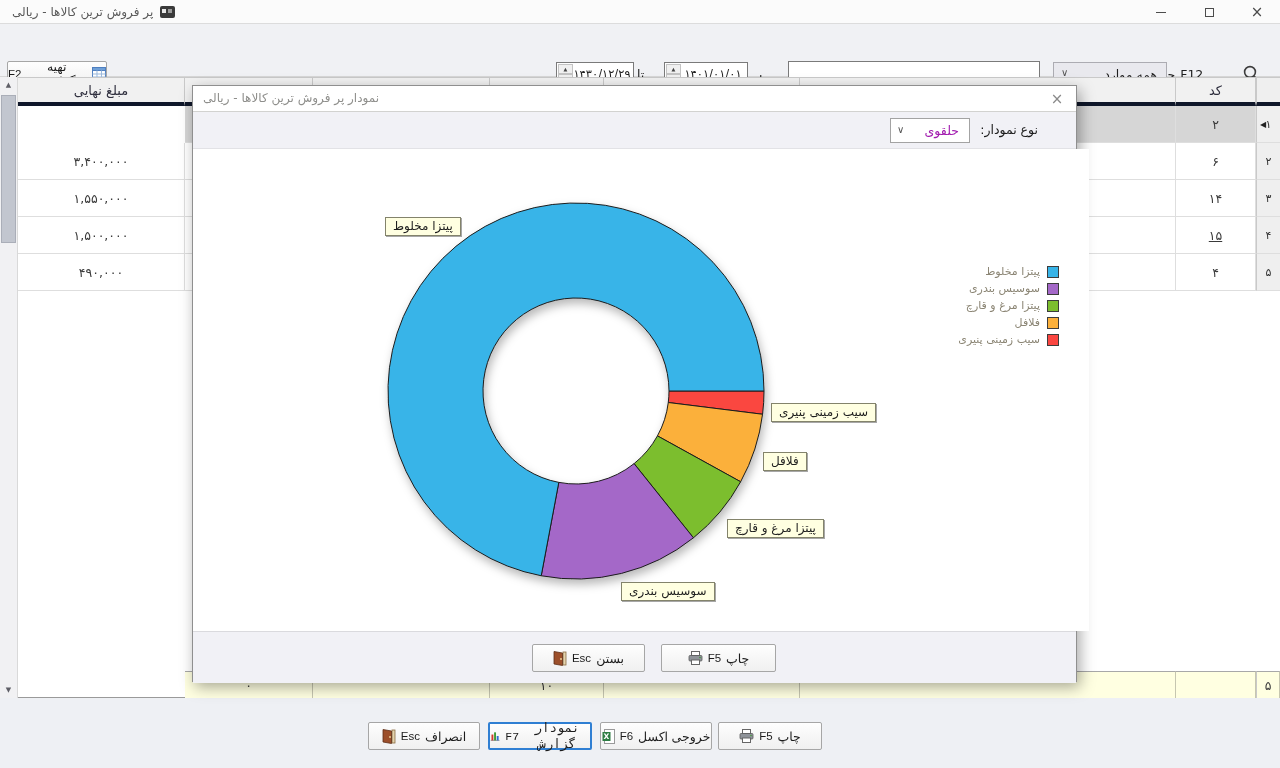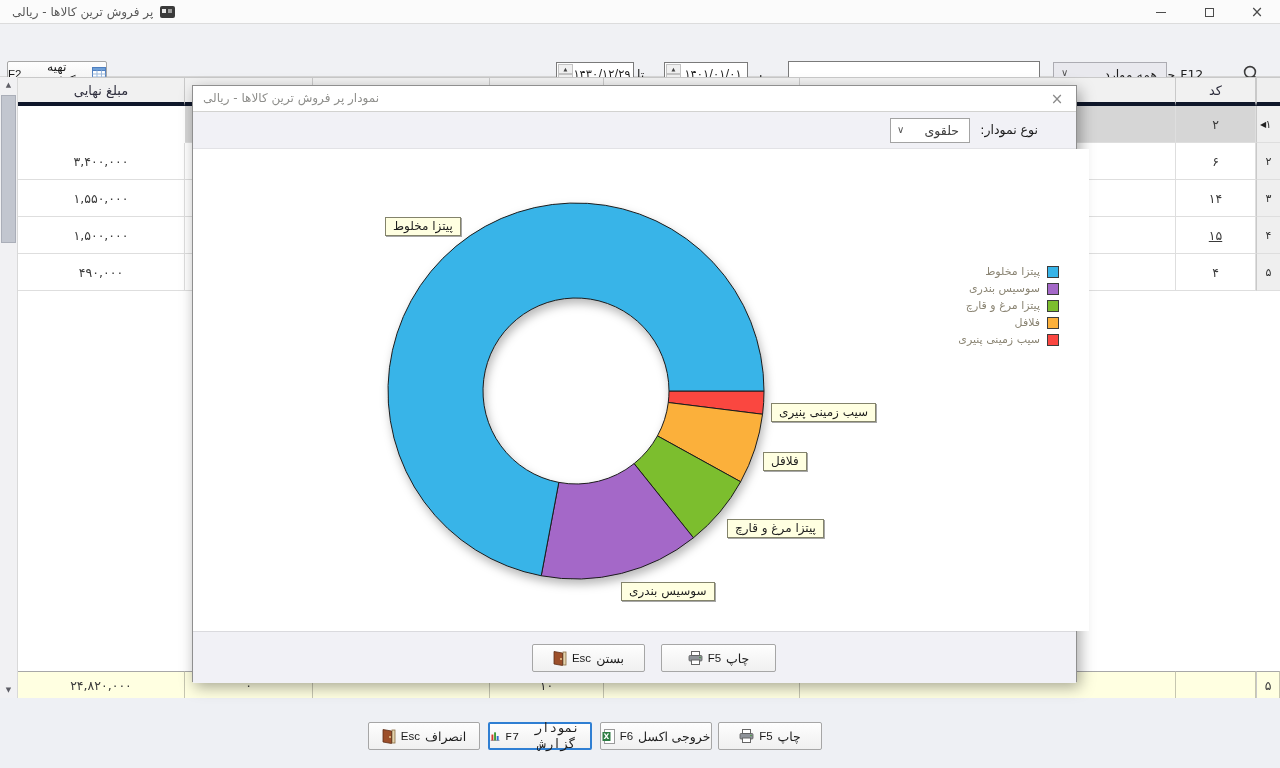--- a/index.html
+++ b/index.html
@@ -67,21 +67,21 @@
 
   
   #dialog { position:absolute; left:192px; top:85px; width:885px; height:597px; background:#fff; border:1px solid #8f8f8f; box-shadow:3px 5px 14px rgba(0,0,0,.35); z-index:10; }
   #dlg-titlebar { position:absolute; left:0; top:0; width:100%; height:26px; background:#fff; border-bottom:1px solid #d2d2d0; }
   #dlg-title { position:absolute; left:10px; top:5px; font-size:12px; color:#8f8f8c; direction:rtl; }
   #dlg-close { position:absolute; right:8px; top:2px; width:22px; height:21px; display:flex; align-items:center; justify-content:center; font-size:15px; color:#8a8a8a; }
   #dlg-type-row { position:absolute; left:0; top:26px; width:100%; height:37px; background:#f1f1f6; border-bottom:1px solid #e2e2e6; }
   #chart-type-label { position:absolute; right:38px; top:10px; font-size:12.5px; color:#1c1c1c; direction:rtl; }
   #chart-type-combo { position:absolute; right:106px; top:6px; width:80px; height:25px; background:#fff; border:1px solid #a3a3a3; }
   #chart-type-combo .chev { position:absolute; left:6px; top:5px; font-size:10px; color:#555; }
-  #chart-type-combo .val { position:absolute; right:10px; top:4px; font-size:12.5px; color:#404040; direction:rtl; }
+  #chart-type-combo .val { position:absolute; right:10px; top:4px; font-size:12.5px; color:#a21caf; direction:rtl; }
   #dlg-chart-area { position:absolute; left:0; top:63px; width:896px; height:482px; background:#fff; }
   #dlg-btnbar { position:absolute; left:0; top:545px; width:100%; height:52px; background:#f1f1f6; border-top:1px solid #dadade; }
   #dlg-close-btn { position:absolute; left:339px; top:12px; width:113px; height:28px; }
   #dlg-print-btn { position:absolute; left:468px; top:12px; width:115px; height:28px; }
 
   
   #donut-svg { position:absolute; left:0; top:0; }
   .callout { position:absolute; background:#ffffe1; border:1px solid #83836b; box-shadow:1px 1px 0 rgba(60,60,60,.45); padding:1px 7px 2px 7px; font-size:12px; color:#1e1e1e; direction:rtl; white-space:nowrap; }
   #legend { position:absolute; top:114px; right:30px; }
   .legend-row { display:flex; align-items:center; justify-content:flex-end; height:17px; gap:7px; }
@@ -290,23 +290,20 @@
         <span></span>
       </div>
       <div class="cell row" style="left: 800px; top: 176px; width: 376px; height: 37px;">
         <span></span>
       </div>
       <div class="cell row" style="left: 1176px; top: 176px; width: 80px; height: 37px;">
         <span>۴</span>
       </div>
       <div class="cell row numcol" style="left: 1256px; top: 176px; width: 24px; height: 37px;">
         <span>۵</span>
-      </div>
-      <div class="cell tot" style="left: 18px; top: 593px; width: 167px; height: 28px;">
-        <span>۲۴,۸۲۰,۰۰۰</span>
       </div>
       <div class="cell tot" style="left: 185px; top: 593px; width: 128px; height: 28px;">
         <span>۰</span>
       </div>
       <div class="cell tot" style="left: 313px; top: 593px; width: 177px; height: 28px;">
         <span></span>
       </div>
       <div class="cell tot" style="left: 490px; top: 593px; width: 114px; height: 28px;">
         <span>۱۰</span>
       </div>

